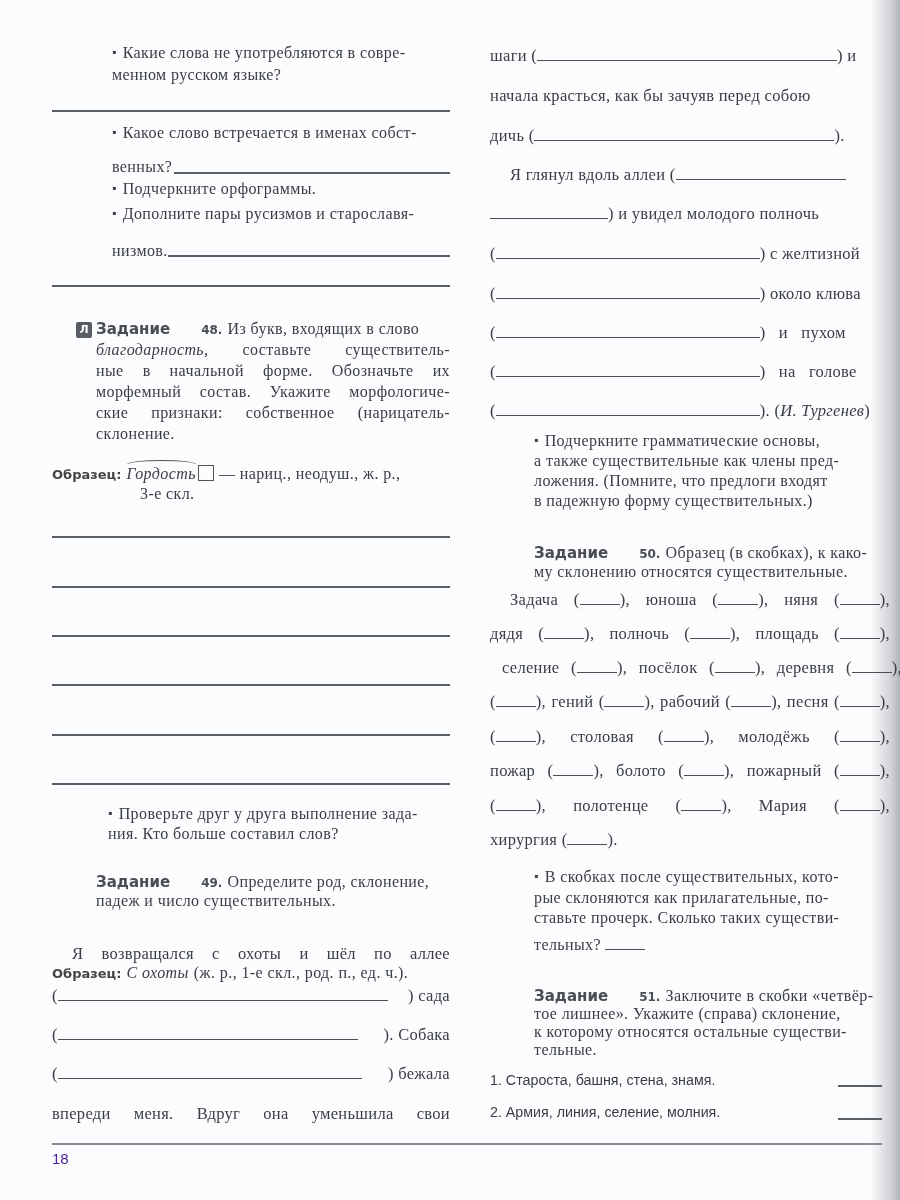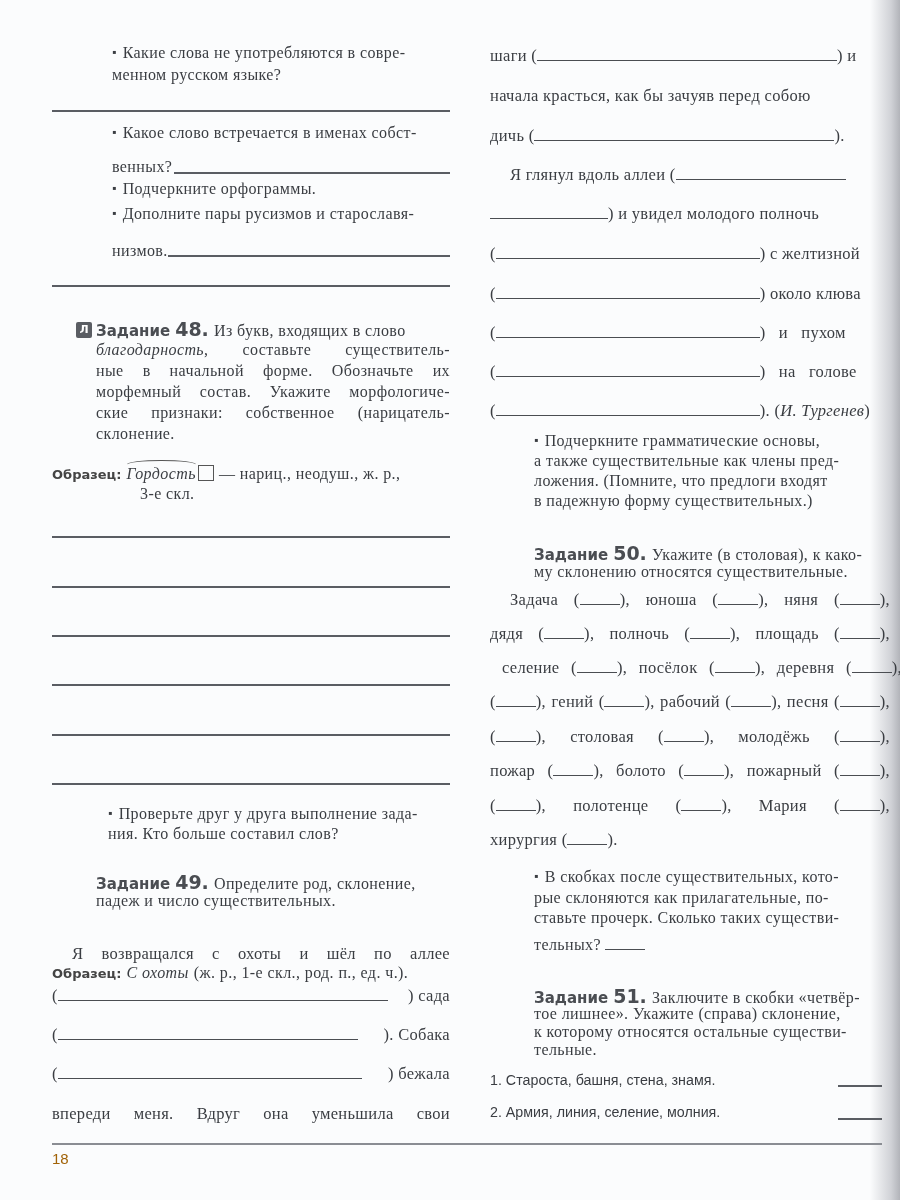--- a/index.html
+++ b/index.html
@@ -15,34 +15,34 @@
   }
   .col { position:absolute; top:0; }
   .left { left:52px; width:398px; }
   .right { left:490px; width:410px; }
   .abs { position:absolute; white-space:nowrap; }
   .serif { font-family:"Liberation Serif", "DejaVu Serif", serif; font-size:16.5px; letter-spacing:0.3px; }
   .body-s { font-family:"Liberation Serif", serif; font-size:16px; line-height:21px; letter-spacing:0.4px; }
   .bul::before { content:"\25AA"; margin-right:6px; font-size:12px; vertical-align:2px; }
   .rule { position:absolute; height:1.5px; background:#5a5d63; }
   .task-h { font-family:"DejaVu Sans", sans-serif; font-weight:bold; font-size:15px; color:#4a4d52; }
-  .task-h b { font-size:19px; }
+  .task-h b { font-size:12px;margin-left:26px; }
   .obr { font-family:"DejaVu Sans", sans-serif; font-weight:bold; font-size:13px; color:#444; }
   .ital { font-style:italic; }
   .just { text-align:justify; text-align-last:justify; white-space:normal; }
   .blank { display:inline-block; border-bottom:1.5px solid #4a4d52; height:14px; vertical-align:baseline; }
   .icon-l {
     display:inline-block; width:16px; height:16px; background:#5a5d63; border-radius:2px;
     color:#fff; font-size:11px; line-height:16px; text-align:center; font-family:"DejaVu Sans", sans-serif; font-weight:bold;
   }
   .sqbox { display:inline-block; width:14px; height:14px; border:1.3px solid #555; vertical-align:-2px; margin-left:2px; }
   .arc { position:relative; }
   .arc::before { content:""; position:absolute; left:0; right:0; top:-5px; height:8px; border-top:1.2px solid #555; border-radius:50% 50% 0 0; }
   .bottom-rule { position:absolute; left:52px; width:830px; top:1143px; height:2px; background:#8a8d93; }
-  .pagenum { position:absolute; left:52px; top:1150px; font-family:"Liberation Sans", sans-serif; font-size:15px; color:#a16207; }
+  .pagenum { position:absolute; left:52px; top:1150px; font-family:"Liberation Sans", sans-serif; font-size:15px; color:#4c1d95; }
 </style>
 </head>
 <body>
 
 <div class="shadow"></div>
 
 <div class="col left">
   <div class="abs body-s bul" style="left:60px;top:42px;"><span>Какие слова не употребляются в совре-</span></div>
   <div class="abs body-s" style="left:60px;top:64px;">менном русском языке?</div>
   <div class="rule" style="left:0;top:110px;width:398px;"></div>
@@ -122,21 +122,21 @@
   <div class="abs serif" style="left:0;top:401px;"><span>(</span><span class="blank" style="width:264px;"></span><span>). (</span><span class="ital">И. Тургенев</span><span>)</span></div>
 
   <div class="abs body-s bul" style="left:44px;top:430px;"><span>Подчеркните грамматические основы,</span></div>
   <div class="abs body-s" style="left:44px;top:450px;">а также существительные как члены пред-</div>
   <div class="abs body-s" style="left:44px;top:470px;">ложения. (Помните, что предлоги входят</div>
   <div class="abs body-s" style="left:44px;top:490px;">в падежную форму существительных.)</div>
 
   <div class="abs" style="left:44px;top:542px;">
     <span class="task-h">Задание</span>
     <span class="task-h"><b>50.</b></span>
-    <span class="body-s">Укажите (в столовая), к како-</span>
+    <span class="body-s">Образец (в скобках), к како-</span>
   </div>
   <div class="abs body-s" style="left:44px;top:561px;">му склонению относятся существительные.</div>
 
   <div id="t50">
       <div class="abs serif" style="left: 20px; top: 590px; width: 380px;">
         <div class="just"><span>Задача </span>(<span class="blank" style="width: 40px;"></span>), <span>юноша </span>(<span class="blank" style="width: 40px;"></span>), <span>няня </span>(<span class="blank" style="width: 40px;"></span>), </div>
       </div>
       <div class="abs serif" style="left: 0px; top: 624px; width: 400px;">
         <div class="just"><span>дядя </span>(<span class="blank" style="width: 40px;"></span>), <span>полночь </span>(<span class="blank" style="width: 40px;"></span>), <span>площадь </span>(<span class="blank" style="width: 40px;"></span>), </div>
       </div>

